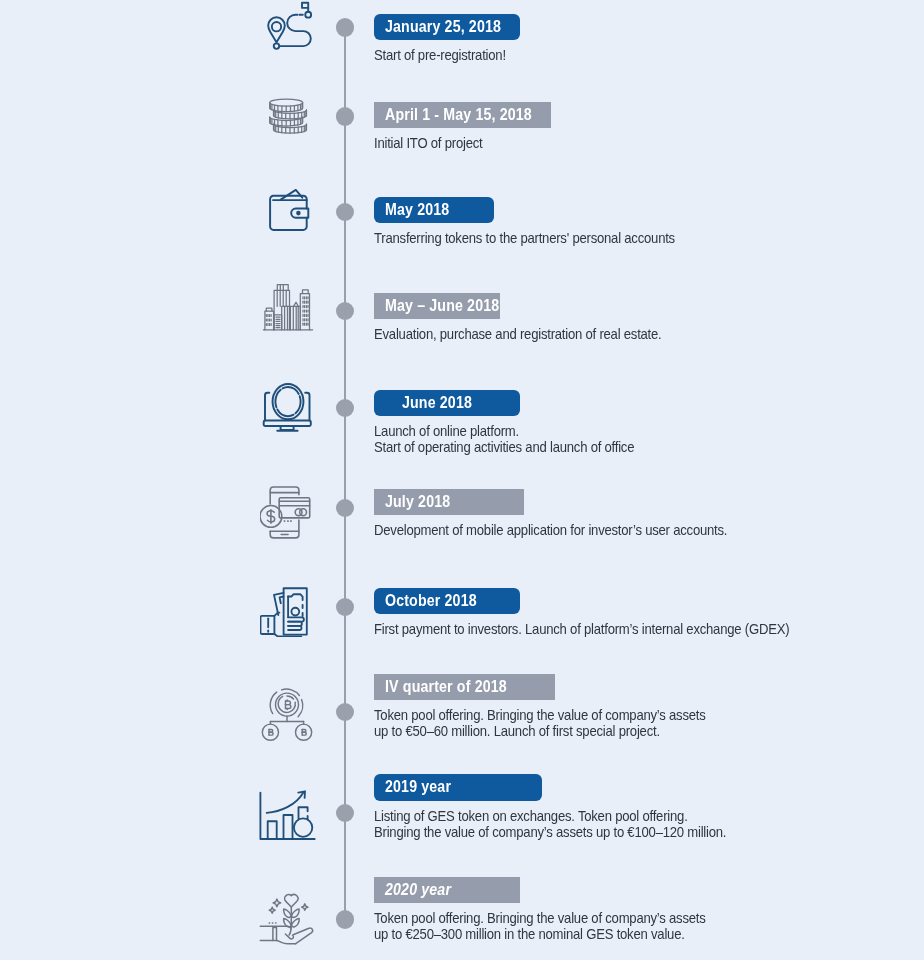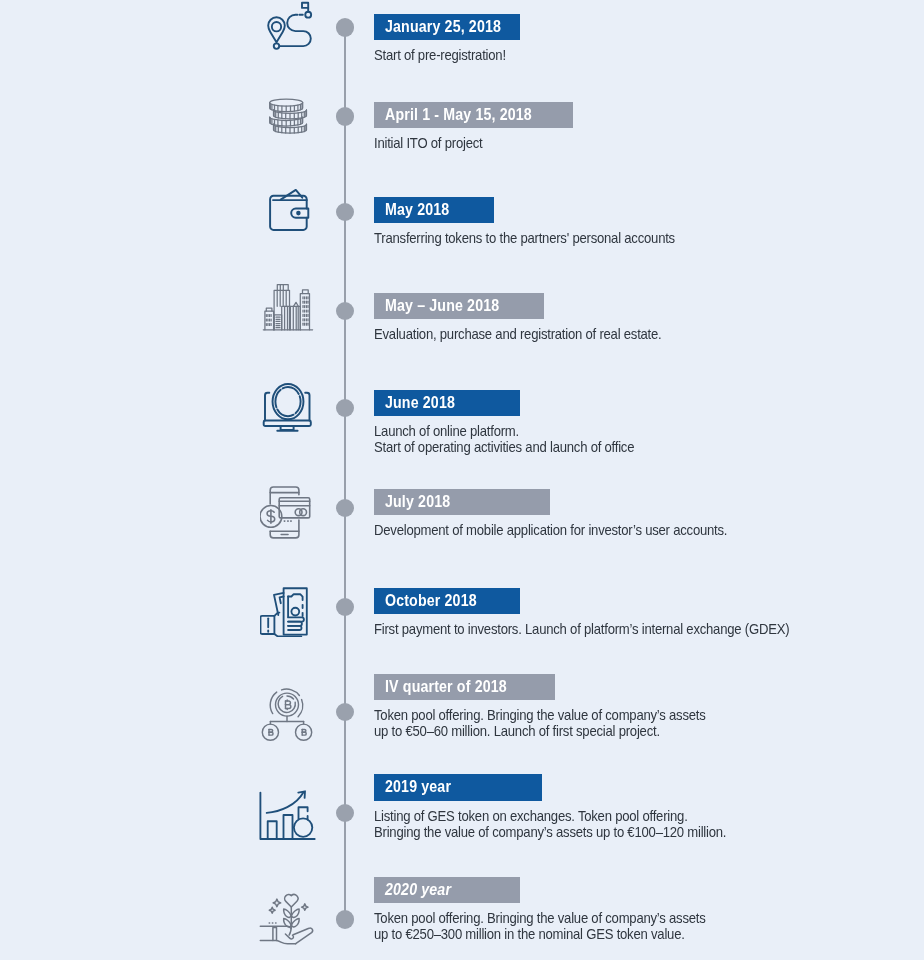--- a/index.html
+++ b/index.html
@@ -6,21 +6,21 @@
   html,body{margin:0;padding:0;}
   body{width:924px;height:960px;background:#e9eff8;font-family:"Liberation Sans",sans-serif;overflow:hidden;}
   .stage{position:relative;width:924px;height:960px;}
   .axis{position:absolute;left:343.9px;top:27.5px;width:2.1px;height:892px;background:#989fab;}
   .dot{position:absolute;left:336px;width:18.1px;height:18.1px;border-radius:50%;background:#9aa1ad;}
   .badge{position:absolute;left:374px;height:26.2px;box-sizing:border-box;
          color:#ffffff;white-space:nowrap;padding:0 19px 0 11px;
          display:flex;align-items:center;}
   .badge > span{font-weight:bold;font-size:16.6px;display:inline-block;letter-spacing:0.18px;
          transform:scaleX(0.855);transform-origin:left center;}
-  .badge.blue{background:#0f599f;}
+  .badge.blue{background:#0f599f;border-radius:6px;}
   .badge.gray{background:#959cab;}
   .desc{position:absolute;left:373.6px;color:#2f363f;font-size:14.6px;line-height:16.1px;letter-spacing:-0.25px;white-space:pre;
         transform:scaleX(0.898);transform-origin:left top;}
   .ico{position:absolute;left:260px;width:58px;height:58px;}
 </style>
 </head>
 <body>
 
 <svg width="0" height="0" style="position:absolute;left:-9999px" aria-hidden="true">
     <defs>
@@ -299,62 +299,62 @@
     <div class="badge blue" style="top: 13.8px; width: 146px;">
           <span>January 25, 2018</span>
         </div>
     <div class="desc" style="top: 47px;">Start of pre-registration!</div>
   </div>
   <div class="row">
     <svg class="ico" viewBox="0 0 58 58" style="left: 261px; top: 90.5px;">
           <use class="ico-use" href="#ic-coin-stack-icon"></use>
         </svg>
     <div class="dot" style="top: 107.45px;"></div>
-    <div class="badge gray" style="top: 102px; width: 199px; align-items: center;">
+    <div class="badge gray" style="top: 102px; width: 177px; align-items: center;">
           <span>April 1 - May 15, 2018</span>
         </div>
     <div class="desc" style="top: 135.2px;">Initial ITO of project</div>
   </div>
   <div class="row">
     <svg class="ico" viewBox="0 0 58 58" style="left: 262px; top: 185.3px;">
           <use class="ico-use" href="#ic-wallet-icon"></use>
         </svg>
     <div class="dot" style="top: 203.25px;"></div>
     <div class="badge blue" style="top: 196.8px; width: 120px;">
           <span>May 2018</span>
         </div>
     <div class="desc" style="top: 230px;">Transferring tokens to the partners' personal accounts</div>
   </div>
   <div class="row">
     <svg class="ico" viewBox="0 0 58 58" style="left: 260px; top: 279.6px;">
           <use class="ico-use" href="#ic-buildings-icon"></use>
         </svg>
     <div class="dot" style="top: 301.55px;"></div>
-    <div class="badge gray" style="top: 292.9px; width: 170px;">
+    <div class="badge gray" style="top: 292.9px; width: 126px;">
           <span>May – June 2018</span>
         </div>
     <div class="desc" style="top: 326.1px;">Evaluation, purchase and registration of real estate.</div>
   </div>
   <div class="row">
     <svg class="ico" viewBox="0 0 58 58" style="left: 261px; top: 377.6px;">
           <use class="ico-use" href="#ic-monitor-globe-icon"></use>
         </svg>
     <div class="dot" style="top: 398.55px;"></div>
-    <div class="badge blue" style="top: 390px; width: 146px;">
+    <div class="badge blue" style="top: 390px; width: 146px; justify-content: center;">
           <span>June 2018</span>
         </div>
     <div class="desc" style="top: 423.2px;">Launch of online platform.
 Start of operating activities and launch of office</div>
   </div>
   <div class="row">
     <svg class="ico" viewBox="0 0 58 58" style="left: 260px; top: 481.3px;">
           <use class="ico-use" href="#ic-mobile-payment-icon"></use>
         </svg>
     <div class="dot" style="top: 499.25px;"></div>
-    <div class="badge gray" style="top: 489px; width: 176px;">
+    <div class="badge gray" style="top: 489px; width: 150px;">
           <span>July 2018</span>
         </div>
     <div class="desc" style="top: 522.2px;">Development of mobile application for investor’s user accounts.</div>
   </div>
   <div class="row">
     <svg class="ico" viewBox="0 0 58 58" style="left: 260px; top: 579.3px;">
           <use class="ico-use" href="#ic-cash-hand-icon"></use>
         </svg>
     <div class="dot" style="top: 598.25px;"></div>
     <div class="badge blue" style="top: 588.2px; width: 146px; text-align: right;">

